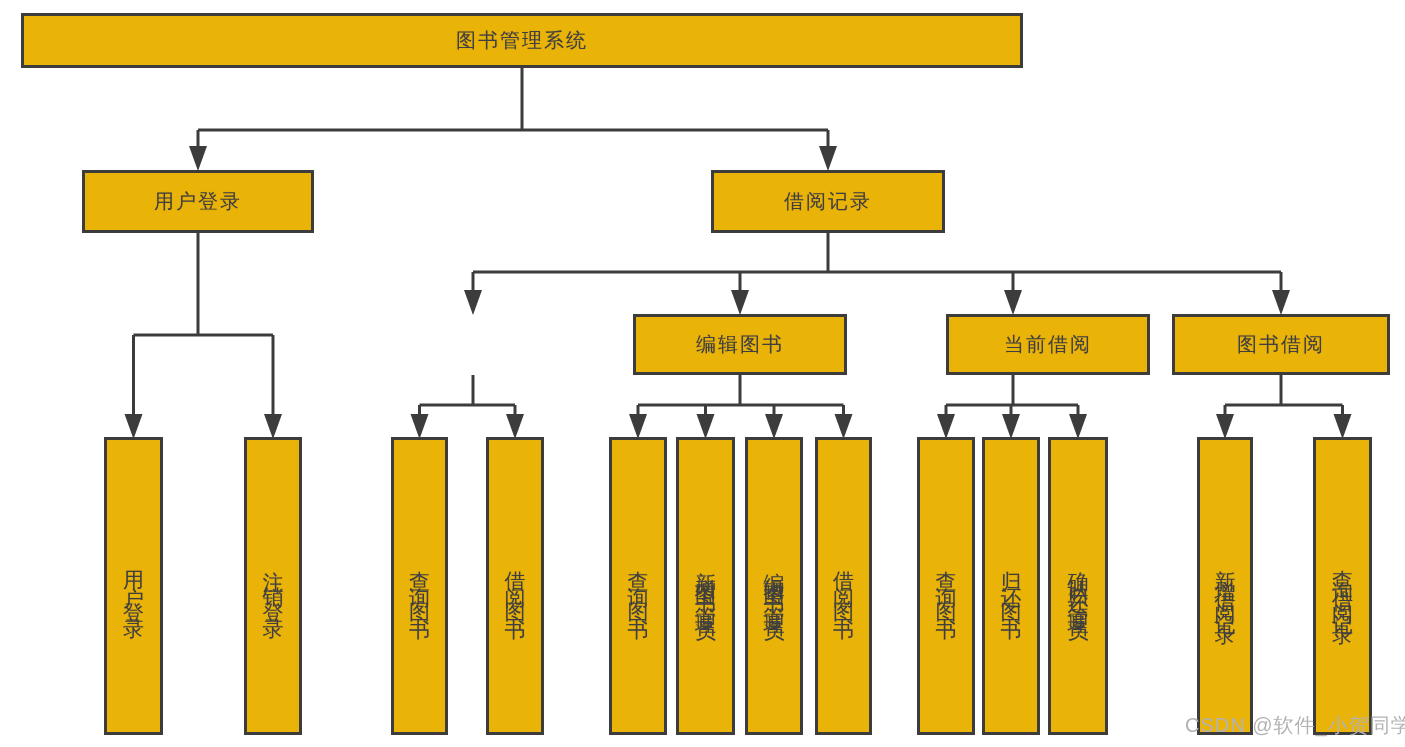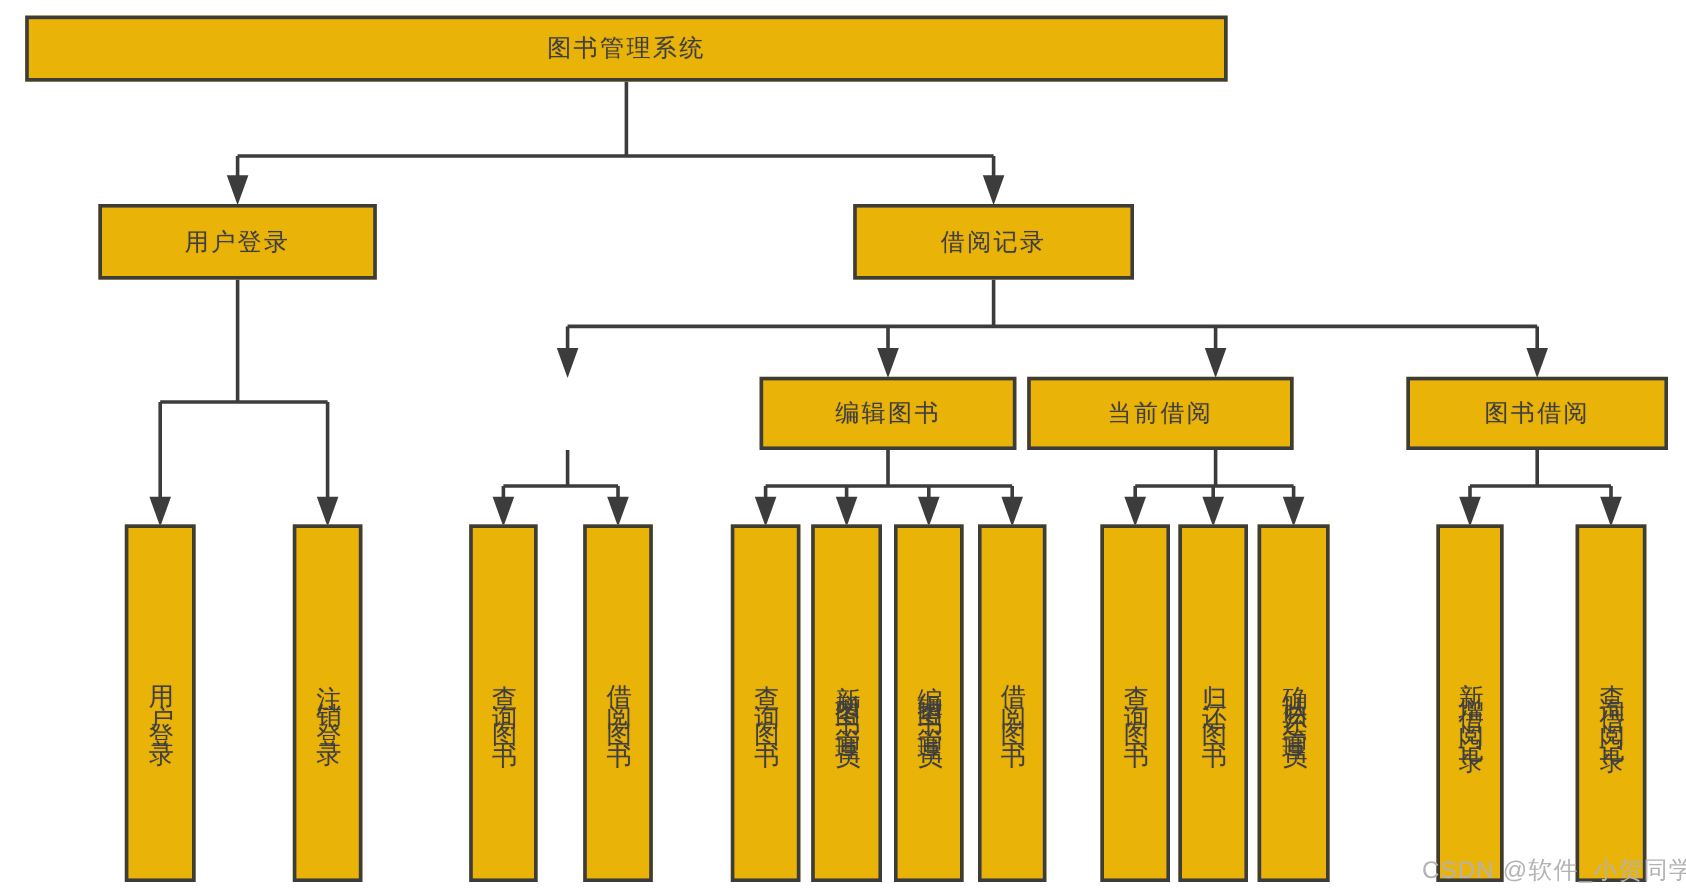--- a/index.html
+++ b/index.html
@@ -127,21 +127,21 @@
   <div class="node" style="left:82px;top:170px;width:232px;height:63px">
     <span>用户登录</span>
   </div>
   <div class="node" style="left:711px;top:170px;width:234px;height:63px">
     <span>借阅记录</span>
   </div>
 
   <div class="node" style="left:633px;top:314px;width:214px;height:61px">
     <span>编辑图书</span>
   </div>
-  <div class="node" style="left:856px;top:314px;width:222px;height:61px">
+  <div class="node" style="left:946px;top:314px;width:204px;height:61px">
     <span>当前借阅</span>
   </div>
   <div class="node" style="left:1172px;top:314px;width:218px;height:61px">
     <span>图书借阅</span>
   </div>
 
   <div class="node vert" style="left:104px;top:437px;width:59px;height:298px">
     <span>用户登录</span>
   </div>
   <div class="node vert" style="left:244px;top:437px;width:58px;height:298px">

